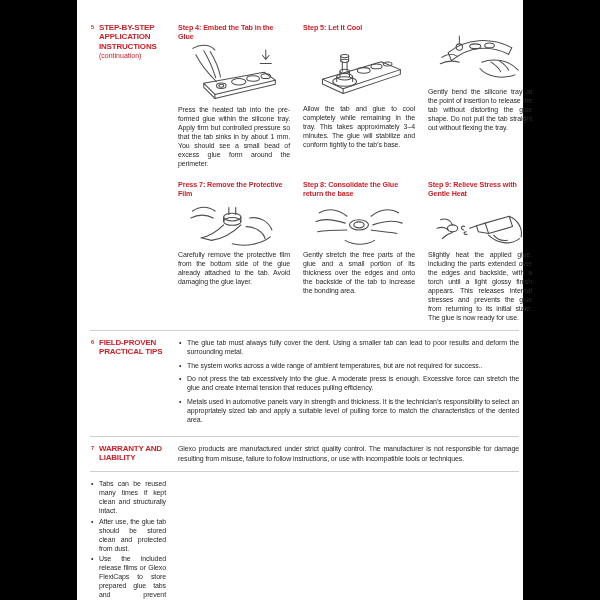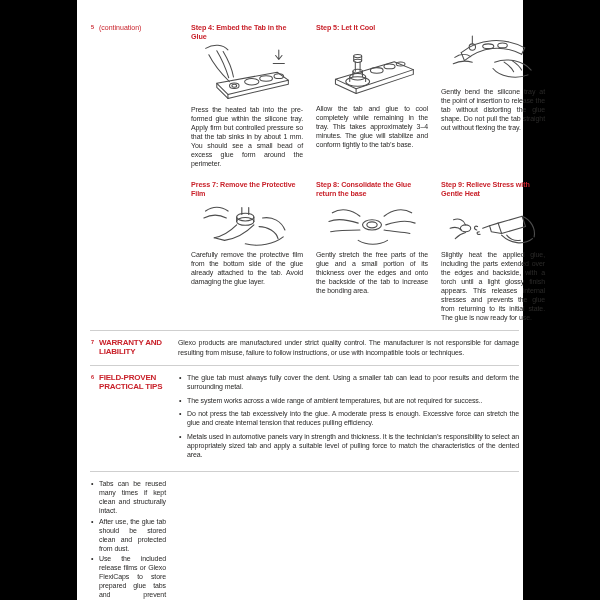--- a/index.html
+++ b/index.html
@@ -7,21 +7,21 @@
        font-family:"Liberation Sans",sans-serif;color:#2b2a29;}
   .page{position:absolute;left:77px;top:0;width:446px;height:600px;background:#fff;
         box-sizing:border-box;padding:16px 4px 0 13px;}
   .section{display:grid;grid-template-columns:76px 1fr;column-gap:12px;padding:7px 0 8px 0;}
   .section + .section{border-top:1px solid #cfcfcf;}
   .sec-label{position:relative;padding-left:9px;}
   .sec-num{position:absolute;left:1px;top:1px;font-size:5.5px;font-weight:bold;}
   .sec-title{font-weight:bold;font-size:8px;line-height:1.18;letter-spacing:-0.2px;}
   .sec-sub{font-size:7px;line-height:1.2;margin-top:1px;}
   .red{color:#c9222b;}
-  .steps-grid{display:grid;grid-template-columns:repeat(3,1fr);column-gap:13px;row-gap:12px;margin-left:13px;}
+  .steps-grid{display:grid;grid-template-columns:repeat(3,1fr);column-gap:13px;row-gap:12px;}
   .step{display:flex;flex-direction:column;}
   .step-title{font-size:7.2px;font-weight:bold;line-height:1.25;letter-spacing:-0.1px;min-height:17px;}
   .step-fig{height:64px;display:flex;align-items:center;justify-content:center;}
   .step-fig.short{height:52px;}
   .step-fig svg{display:block;}
   .step-body{font-size:7px;line-height:9px;text-align:justify;letter-spacing:-0.1px;}
   .body-text{font-size:7px;line-height:9.5px;text-align:justify;letter-spacing:-0.1px;}
   .bullet{position:relative;padding-left:9px;font-size:7px;line-height:9px;
           text-align:justify;letter-spacing:-0.1px;}
   .bullet::before{content:"\2022";position:absolute;left:1px;top:0;}
@@ -30,20 +30,21 @@
   .sketch{stroke:#4d4d4d;stroke-width:1.3;fill:none;stroke-linecap:round;stroke-linejoin:round;}
 </style>
 </head>
 <body>
 
 <div class="page">
 
   <div class="section">
     <div class="sec-label">
       <span class="sec-num red">5</span>
+      <div class="sec-title red">STEP-BY-STEP APPLICATION INSTRUCTIONS</div>
       <div class="sec-sub red">(continuation)</div>
     </div>
     <div class="steps-grid">
 
       <div class="step">
         <div class="step-title red">Step 4: Embed the Tab in the Glue</div>
         <div class="step-fig">
           <svg width="112" height="62" viewBox="0 0 120 78">
             <g class="sketch">
               <path d="M22,52 L98,38 L112,48 L36,66 Z"></path>
@@ -176,37 +177,37 @@
           </svg>
         </div>
         <div class="step-body">Slightly heat the applied glue, including the parts extended over the edges and backside, with a torch until a light glossy finish appears. This releases internal stresses and prevents the glue from returning to its initial state. The glue is now ready for use.</div>
       </div>
 
     </div>
   </div>
 
   <div class="section">
     <div class="sec-label">
-      <span class="sec-num red">7</span>
-      <div class="sec-title red">WARRANTY AND LIABILITY</div>
-    </div>
-    <div class="body-text">Glexo products are manufactured under strict quality control. The manufacturer is not responsible for damage resulting from misuse, failure to follow instructions, or use with incompatible tools or techniques.</div>
-  </div>
-
-  <div class="section">
-    <div class="sec-label">
       <span class="sec-num red">6</span>
       <div class="sec-title red">FIELD-PROVEN PRACTICAL TIPS</div>
     </div>
     <div class="bullets-loose">
       <div class="bullet">The glue tab must always fully cover the dent. Using a smaller tab can lead to poor results and deform the surrounding metal.</div>
       <div class="bullet">The system works across a wide range of ambient temperatures, but are not required for success..</div>
       <div class="bullet">Do not press the tab excessively into the glue. A moderate press is enough. Excessive force can stretch the glue and create internal tension that reduces pulling efficiency.</div>
       <div class="bullet">Metals used in automotive panels vary in strength and thickness. It is the technician’s responsibility to select an appropriately sized tab and apply a suitable level of pulling force to match the characteristics of the dented area.</div>
     </div>
+  </div>
+
+  <div class="section">
+    <div class="sec-label">
+      <span class="sec-num red">7</span>
+      <div class="sec-title red">WARRANTY AND LIABILITY</div>
+    </div>
+    <div class="body-text">Glexo products are manufactured under strict quality control. The manufacturer is not responsible for damage resulting from misuse, failure to follow instructions, or use with incompatible tools or techniques.</div>
   </div>
 
   <div class="section">
     <div class="bullets-tight">
       <div class="bullet">Tabs can be reused many times if kept clean and structurally intact.</div>
       <div class="bullet">After use, the glue tab should be stored clean and protected from dust.</div>
       <div class="bullet">Use the included release films or Glexo FlexiCaps to store prepared glue tabs and prevent contamination.</div>
       <div class="bullet">The working glue surface should not be touched with dirty hands or tools. However, it can be restored if contaminated:</div>
       <div class="bullet">Gently heat the glue surface with a heat gun or torch until the top layer melts and becomes glossy, then allow it to cool — tackiness and performance will return.</div>
       <div class="bullet">If needed, residual glue on the vehicle panel remove with isopropyl alcohol or a suitable solvent.</div>

